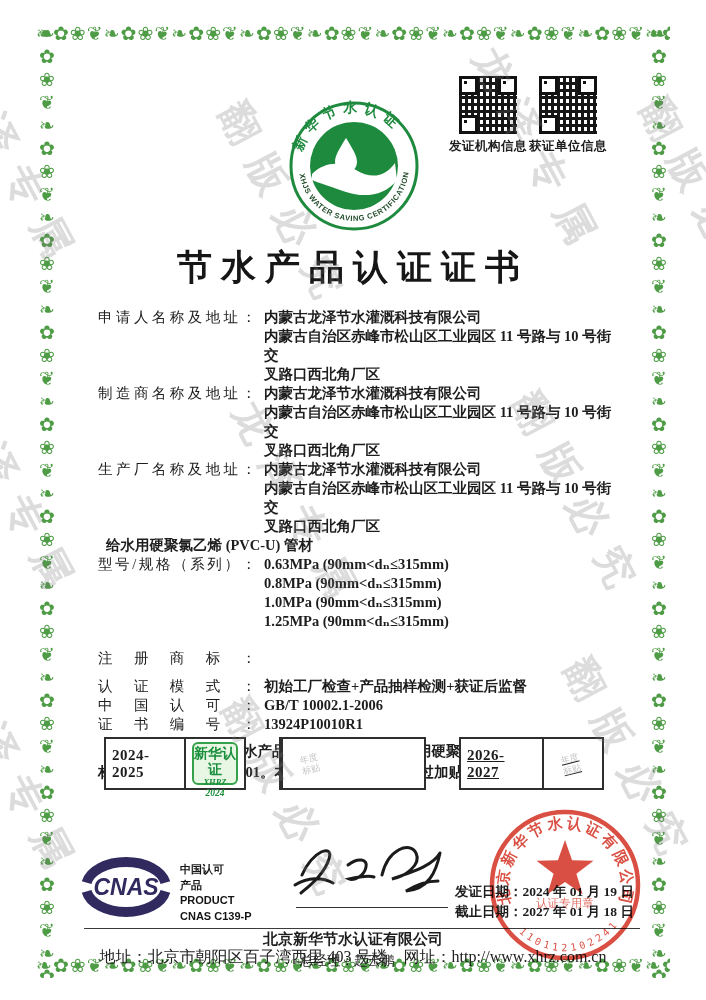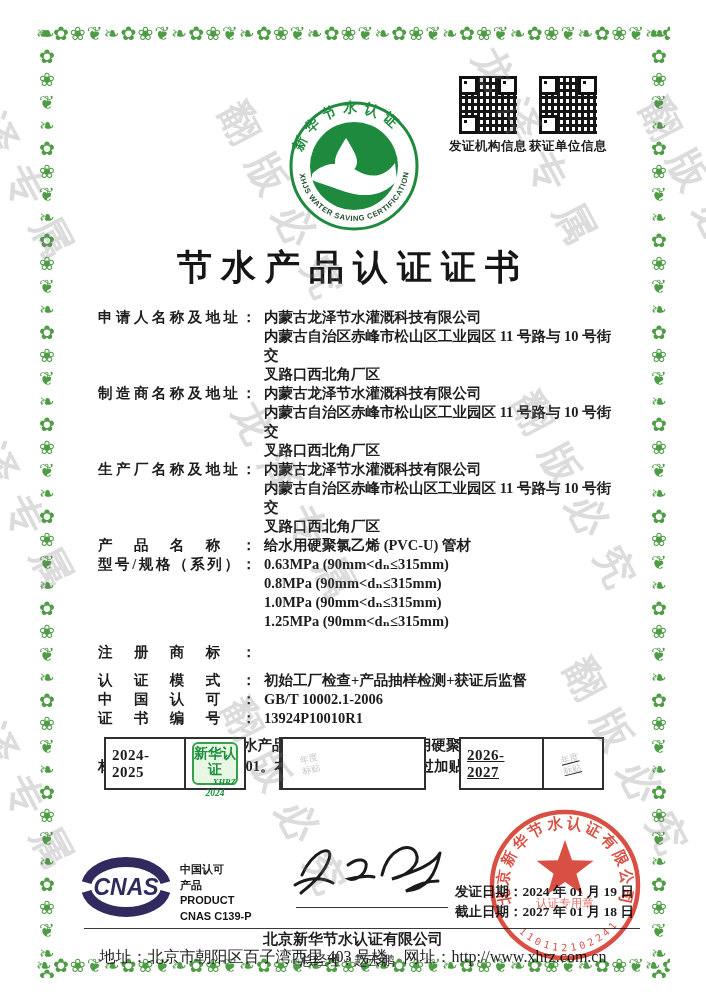--- a/index.html
+++ b/index.html
@@ -43,38 +43,38 @@
   
   .title{
     left:0; right:0; top:244px; text-align:center; z-index:2;
     font-family:"Liberation Sans","DejaVu Sans",sans-serif;
     font-size:35px; font-weight:bold; letter-spacing:9px; color:#161616;
   }
 
   
   .fields{left:98px; top:308px; width:520px; z-index:2; font-size:14.5px; font-weight:600; line-height:19px;}
   .frow{display:flex;}
-  .lbl{width:158px; flex:none; text-align:justify; text-align-last:justify; font-weight:bold;}
+  .lbl{width:158px; flex:none; text-align:justify; text-align-last:justify; font-weight:normal;}
   .val{flex:1; padding-left:8px;}
   .val div{min-height:19px;}
-  .gap-lg{margin-top:12px;}
+  .gap-lg{margin-top:18px;}
   .gap-md{margin-top:9px;}
   .statement{margin-top:7px; line-height:21px; text-indent:2em; font-weight:bold; font-size:14.5px;}
 
   
   .boxes{left:104px; top:737px; width:500px; height:53px; display:flex; justify-content:space-between; z-index:2;gap:8px;}
   .vbox{border:2px solid #2e2e2e; display:flex; height:53px; box-sizing:border-box; background:#fff;}
   .vbox .year{display:flex; align-items:center; justify-content:center; font-size:15px; font-weight:bold; letter-spacing:0.5px; padding:0 6px; flex:1;}
   .vbox .cell2{width:58px; border-left:2px solid #2e2e2e; display:flex; align-items:center; justify-content:center;}
   .sticker{
     width:46px; height:43px; border:2px solid #35a24a; border-radius:6px; background:#e8f6e4;
     color:#1a8f3c; text-align:center; line-height:1.15; padding-top:2px; box-sizing:border-box;
   }
   .sticker .s1{font-size:14px; font-weight:bold;}
-  .sticker .s2{font-size:8.5px; font-style:italic; font-weight:bold;text-align:right;}
+  .sticker .s2{font-size:8.5px; font-style:italic; font-weight:bold;}
   .sticker .s3{font-size:9.5px; font-weight:bold; font-style:italic;}
   .placeholder{color:#c4c4c4; font-size:9px; width:22px; line-height:1.2; transform:rotate(-14deg);}
 
   
   .cnas-text{left:180px; top:862px; z-index:2; font-family:"Liberation Sans","DejaVu Sans",sans-serif;
              font-size:11px; font-weight:bold; line-height:15.5px; color:#151515;}
   .mgr-line{left:296px; top:907px; width:152px; border-top:1.2px solid #333; z-index:2;}
   .mgr{left:300px; top:952px; font-size:13.5px; font-weight:normal; z-index:2;}
   .dates{left:455px; top:882px; z-index:2; font-size:13.5px; font-weight:bold; line-height:19.5px;}
   .hline{left:84px; top:928px; width:556px; border-top:1.5px solid #3a3a3a; z-index:2;}
@@ -151,21 +151,20 @@
     </div>
     <div class="frow">
       <div class="lbl">生产厂名称及地址：</div>
       <div class="val">
         <div>内蒙古龙泽节水灌溉科技有限公司</div>
         <div>内蒙古自治区赤峰市松山区工业园区 11 号路与 10 号街交</div>
         <div>叉路口西北角厂区</div>
       </div>
     </div>
     <div class="frow">
-      <div class="lbl">产品名称：</div>
       <div class="val">
         <div>给水用硬聚氯乙烯 (PVC-U) 管材</div>
       </div>
     </div>
     <div class="frow">
       <div class="lbl">型号/规格（系列）：</div>
       <div class="val">
         <div>0.63MPa (90mm&lt;dₙ≤315mm)</div>
         <div>0.8MPa (90mm&lt;dₙ≤315mm)</div>
         <div>1.0MPa (90mm&lt;dₙ≤315mm)</div>

